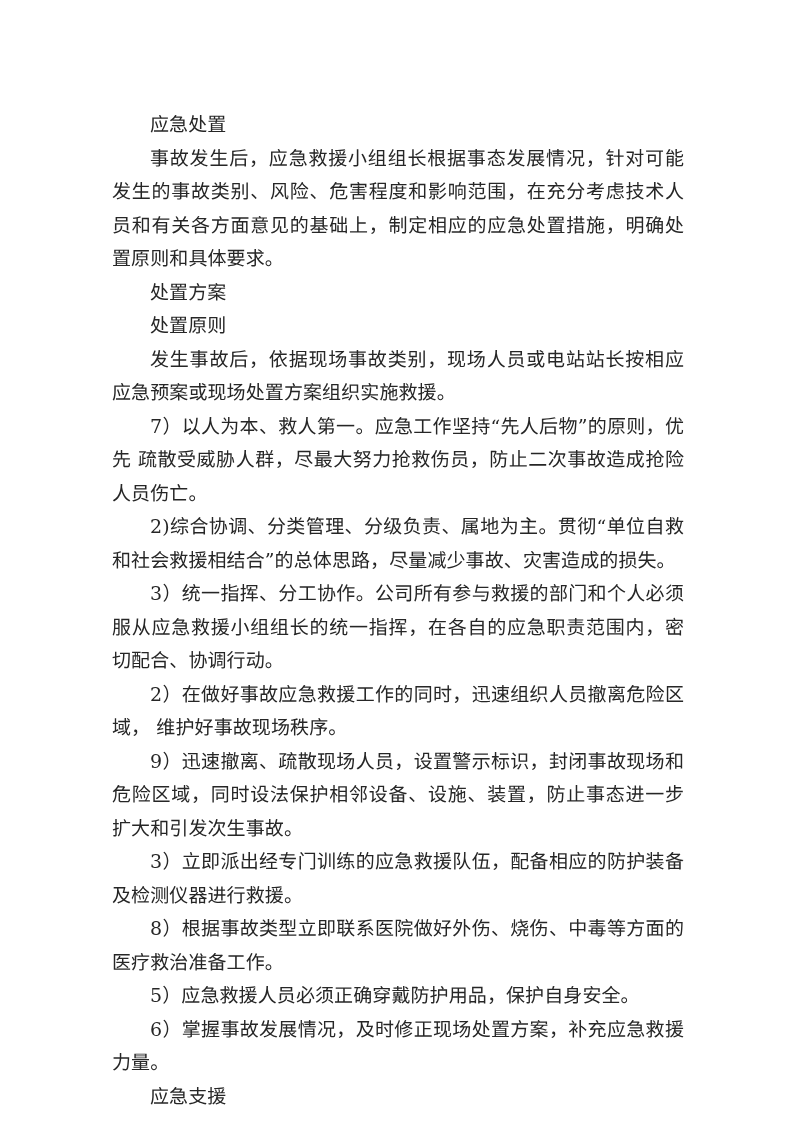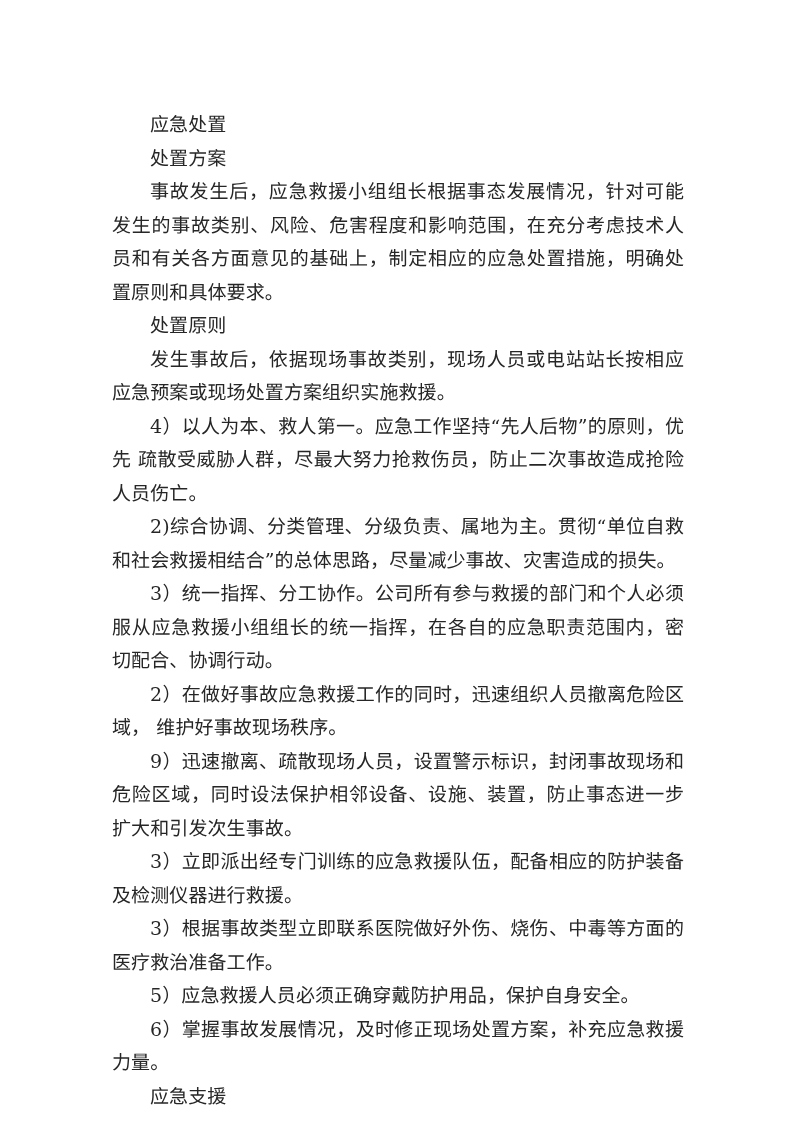--- a/index.html
+++ b/index.html
@@ -55,28 +55,28 @@
   .para:last-child {
     text-align: justify;
   }
 </style>
 </head>
 <body>
 
 <div class="page" style="background: rgb(255, 255, 255);">
   <div class="doc-body" style="color: rgb(38, 38, 38);">
       <p class="para heading">应急处置</p>
+      <p class="para">事故发生后，应急救援小组组长根据事态发展情况，针对可能发生的事故类别、风险、危害程度和影响范围，在充分考虑技术人员和有关各方面意见的基础上，制定相应的应急处置措施，明确处置原则和具体要求。</p>
       <p class="para heading">处置方案</p>
-      <p class="para">事故发生后，应急救援小组组长根据事态发展情况，针对可能发生的事故类别、风险、危害程度和影响范围，在充分考虑技术人员和有关各方面意见的基础上，制定相应的应急处置措施，明确处置原则和具体要求。</p>
       <p class="para heading">处置原则</p>
       <p class="para">发生事故后，依据现场事故类别，现场人员或电站站长按相应应急预案或现场处置方案组织实施救援。</p>
-      <p class="para">4）以人为本、救人第一。应急工作坚持“先人后物”的原则，优先 疏散受威胁人群，尽最大努力抢救伤员，防止二次事故造成抢险人员伤亡。</p>
+      <p class="para">7）以人为本、救人第一。应急工作坚持“先人后物”的原则，优先 疏散受威胁人群，尽最大努力抢救伤员，防止二次事故造成抢险人员伤亡。</p>
       <p class="para">2)综合协调、分类管理、分级负责、属地为主。贯彻“单位自救和社会救援相结合”的总体思路，尽量减少事故、灾害造成的损失。</p>
       <p class="para">3）统一指挥、分工协作。公司所有参与救援的部门和个人必须服从应急救援小组组长的统一指挥，在各自的应急职责范围内，密切配合、协调行动。</p>
       <p class="para">2）在做好事故应急救援工作的同时，迅速组织人员撤离危险区域， 维护好事故现场秩序。</p>
       <p class="para">9）迅速撤离、疏散现场人员，设置警示标识，封闭事故现场和危险区域，同时设法保护相邻设备、设施、装置，防止事态进一步扩大和引发次生事故。</p>
       <p class="para">3）立即派出经专门训练的应急救援队伍，配备相应的防护装备及检测仪器进行救援。</p>
-      <p class="para">3）根据事故类型立即联系医院做好外伤、烧伤、中毒等方面的医疗救治准备工作。</p>
+      <p class="para">8）根据事故类型立即联系医院做好外伤、烧伤、中毒等方面的医疗救治准备工作。</p>
       <p class="para">5）应急救援人员必须正确穿戴防护用品，保护自身安全。</p>
       <p class="para">6）掌握事故发展情况，及时修正现场处置方案，补充应急救援力量。</p>
       <p class="para heading">应急支援</p>
     </div>
 </div>
 
 </body></html>

